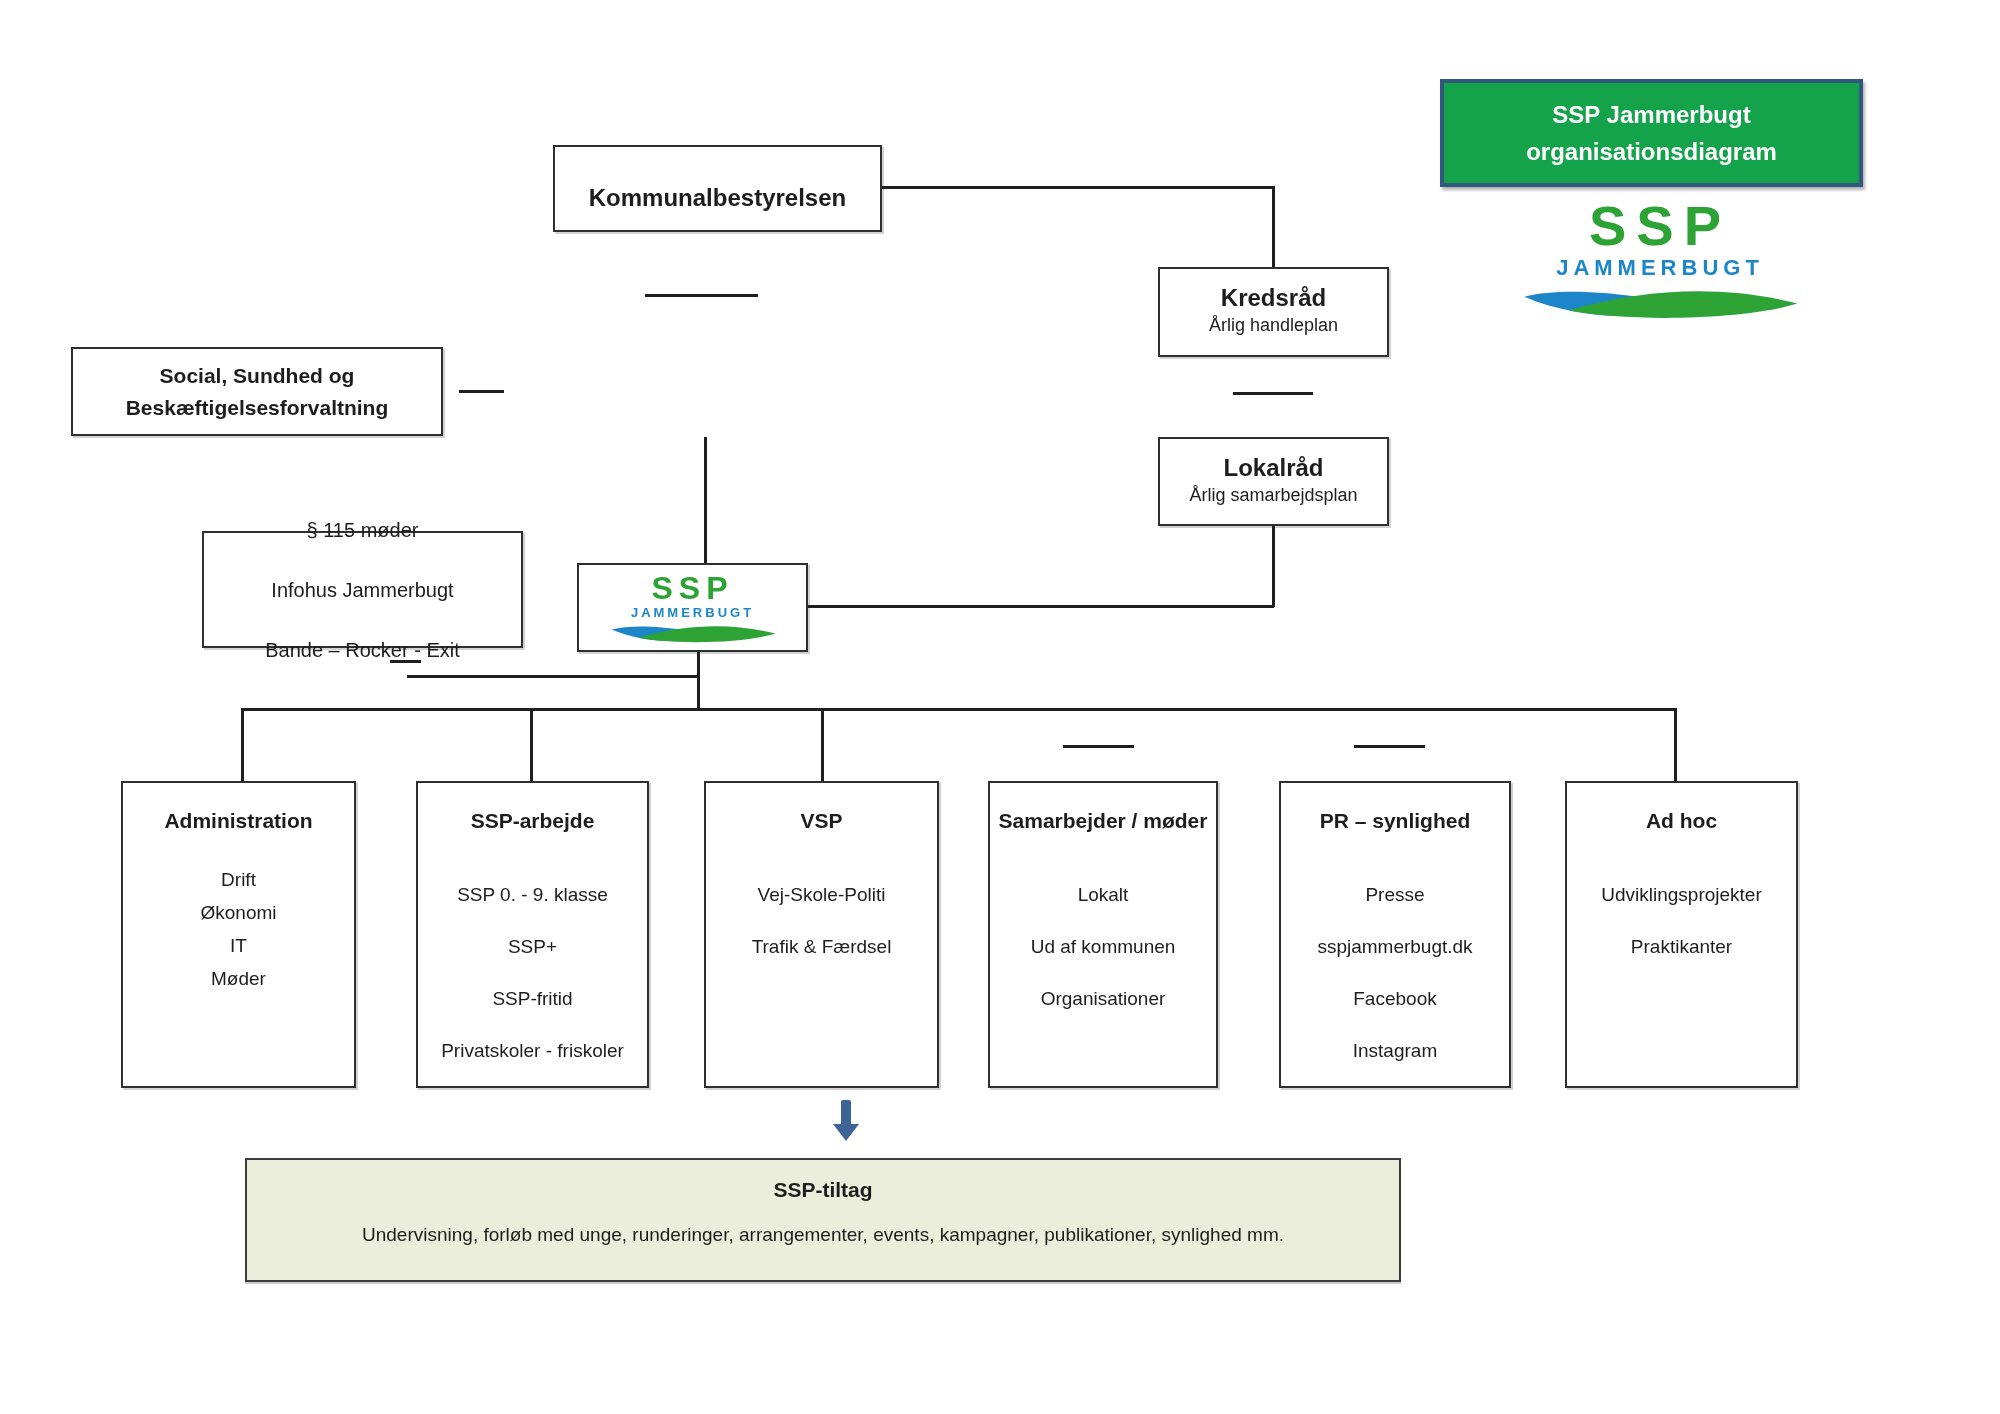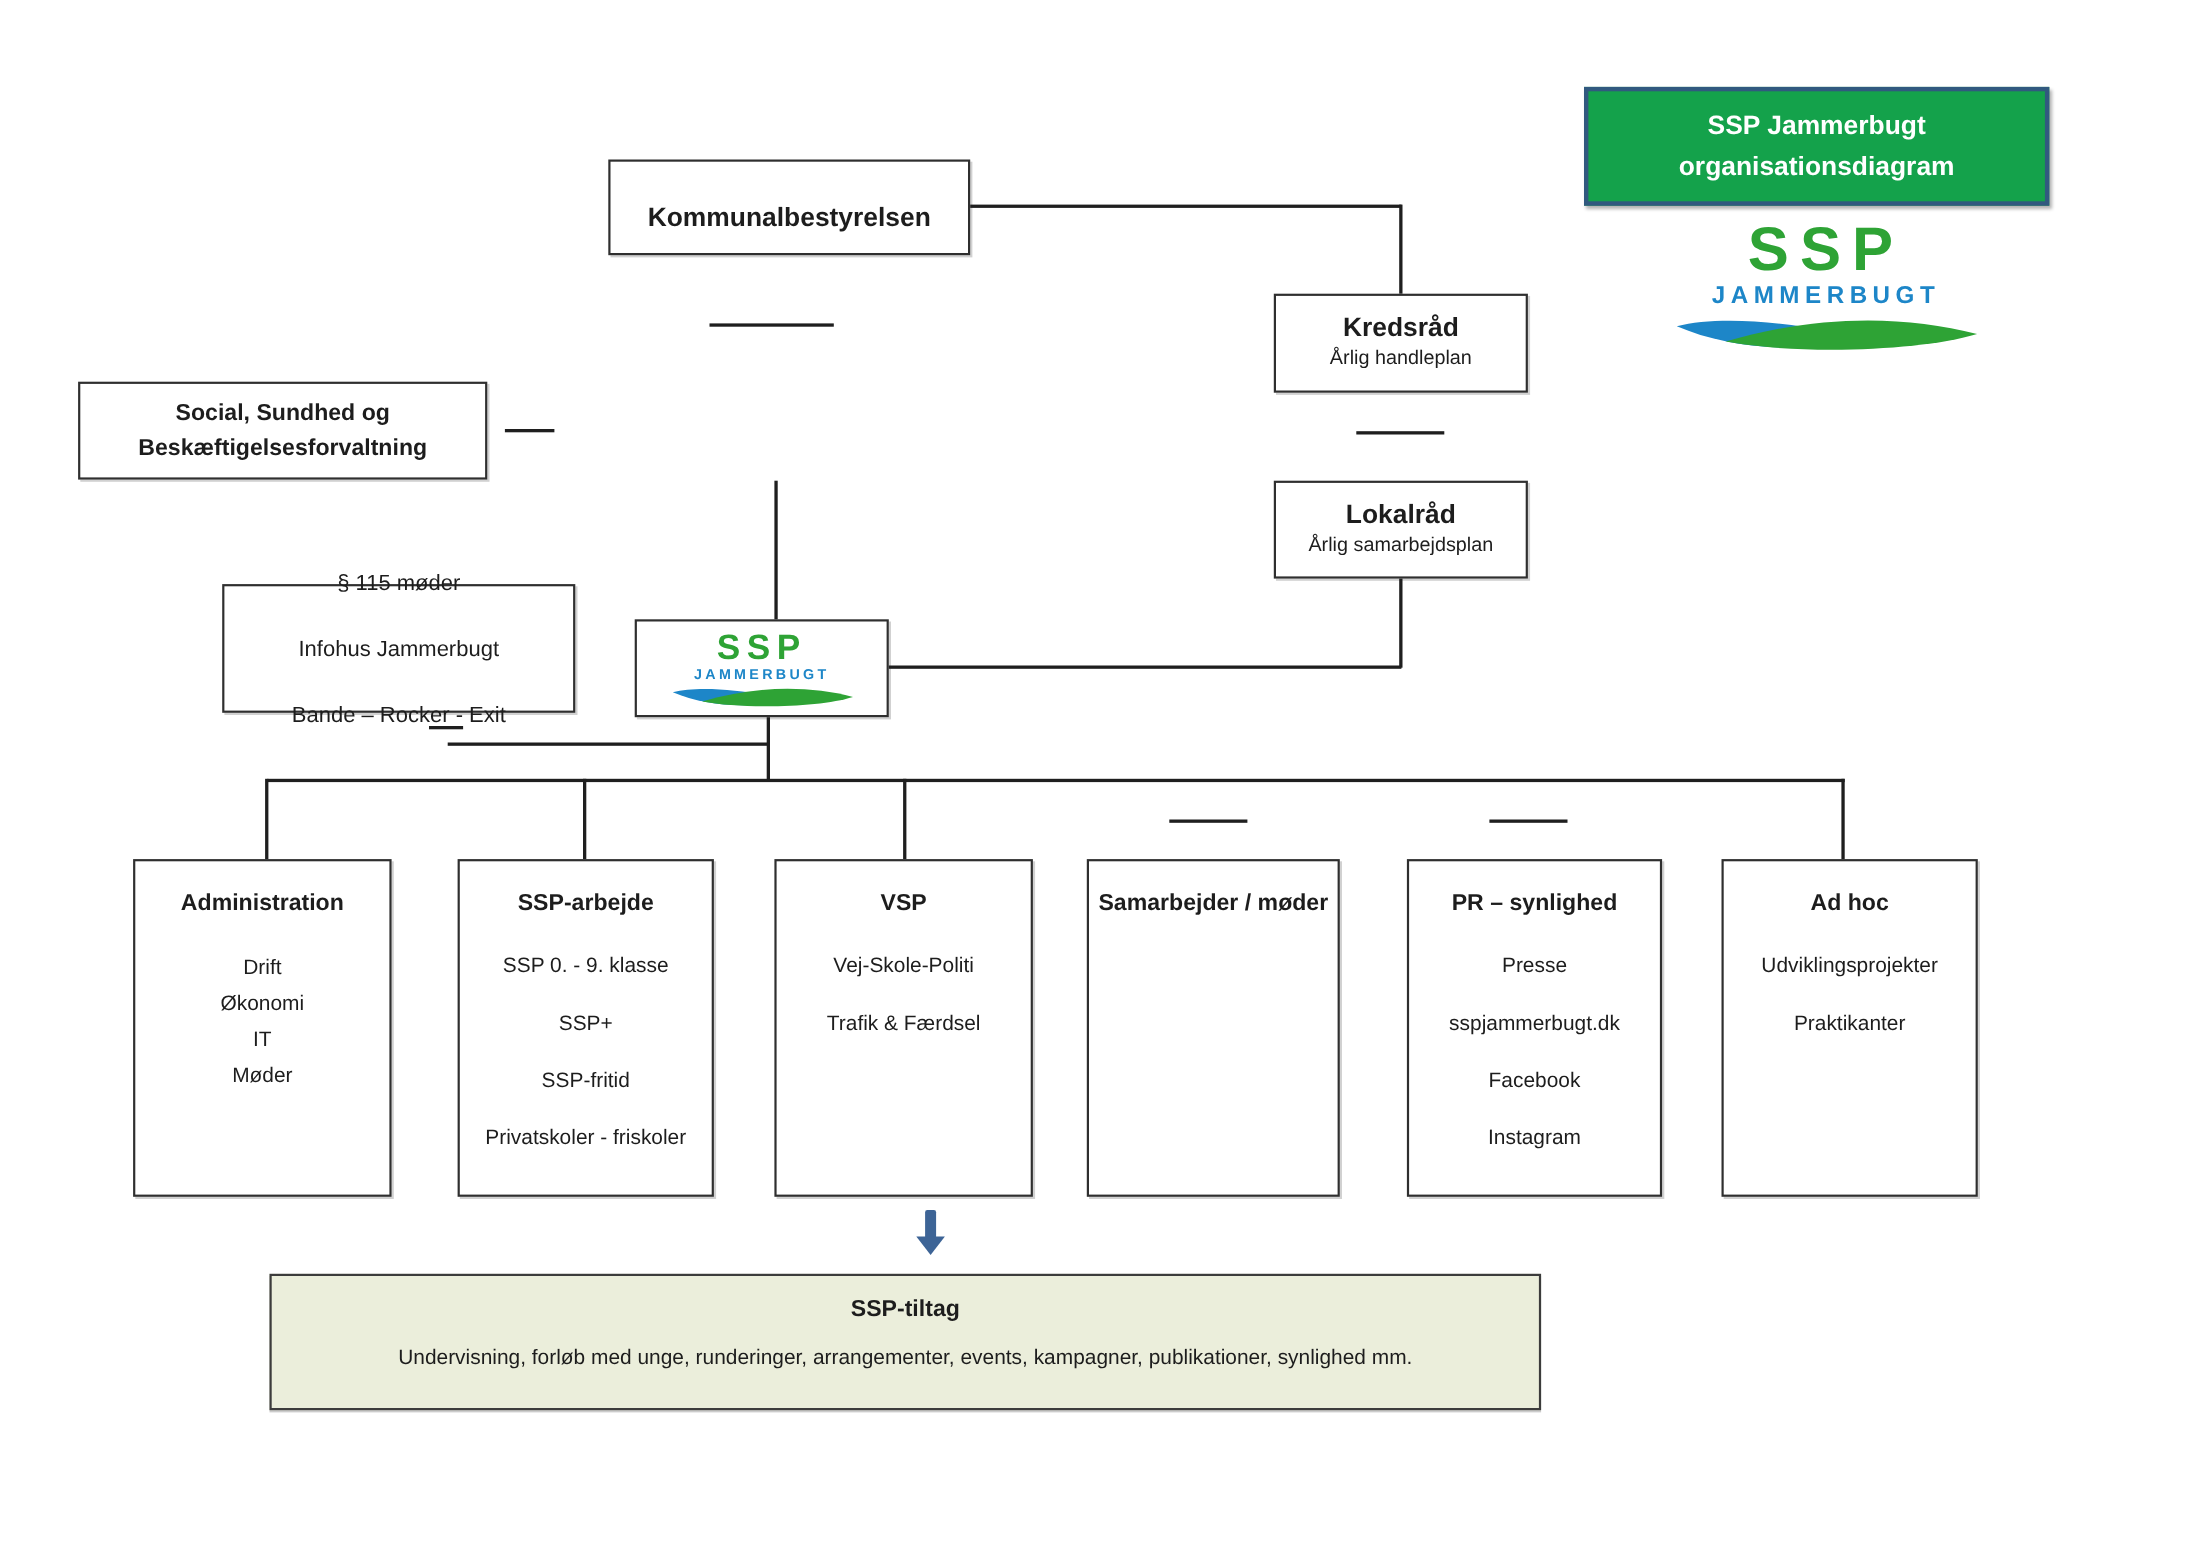--- a/index.html
+++ b/index.html
@@ -57,21 +57,21 @@
   .n-boerne .title{font-size:21px;}
   .n-boerne .subtitle{font-size:17px;margin-top:3px;}
   .n-kredsraad{left:1158px;top:267px;width:231px;height:90px;padding-top:13px;}
   .n-lokalraad{left:1158px;top:437px;width:231px;height:89px;padding-top:13px;}
   .n-par115{left:202px;top:531px;width:321px;height:117px;display:flex;flex-direction:column;justify-content:center;gap:28px;}
   .n-par115 .txt{font-size:20px;line-height:1.6;}
 
   
   .col{top:781px;height:307px;padding:0 8px;}
   .col .col-title{font-weight:bold;font-size:21px;line-height:1.35;margin-top:24px;}
-  .col .col-items{margin-top:30px;}
+  .col .col-items{margin-top:46px;}
   .col .item{font-size:19px;line-height:28px;margin:0 0 24px 0;}
   .col .col-items.tight{margin-top:28px;}
   .col .col-items.tight .item{margin:0;line-height:33px;}
   .c0{left:121px;width:235px;} .c1{left:416px;width:233px;} .c2{left:704px;width:235px;}
   .c3{left:988px;width:230px;} .c4{left:1279px;width:232px;} .c5{left:1565px;width:233px;}
 
   
   .footer-box{
     position:absolute;left:245px;top:1158px;width:1156px;height:124px;
     background:#ebeedb;border:2px solid #3c3c3c;box-sizing:border-box;text-align:center;
@@ -163,20 +163,25 @@
   <div class="box col c2">
     <div class="col-title">VSP</div>
     <div class="col-items">
       <div class="item">Vej-Skole-Politi</div>
       <div class="item">Trafik &amp; Færdsel</div>
     </div>
   </div>
 
   <div class="box col c3">
     <div class="col-title">Samarbejder / møder</div>
+    <div class="col-items">
+      <div class="item">Lokalt</div>
+      <div class="item">Ud af kommunen</div>
+      <div class="item">Organisationer</div>
+    </div>
   </div>
 
   <div class="box col c4">
     <div class="col-title">PR – synlighed</div>
     <div class="col-items">
       <div class="item">Presse</div>
       <div class="item">sspjammerbugt.dk</div>
       <div class="item">Facebook</div>
       <div class="item">Instagram</div>
     </div>

